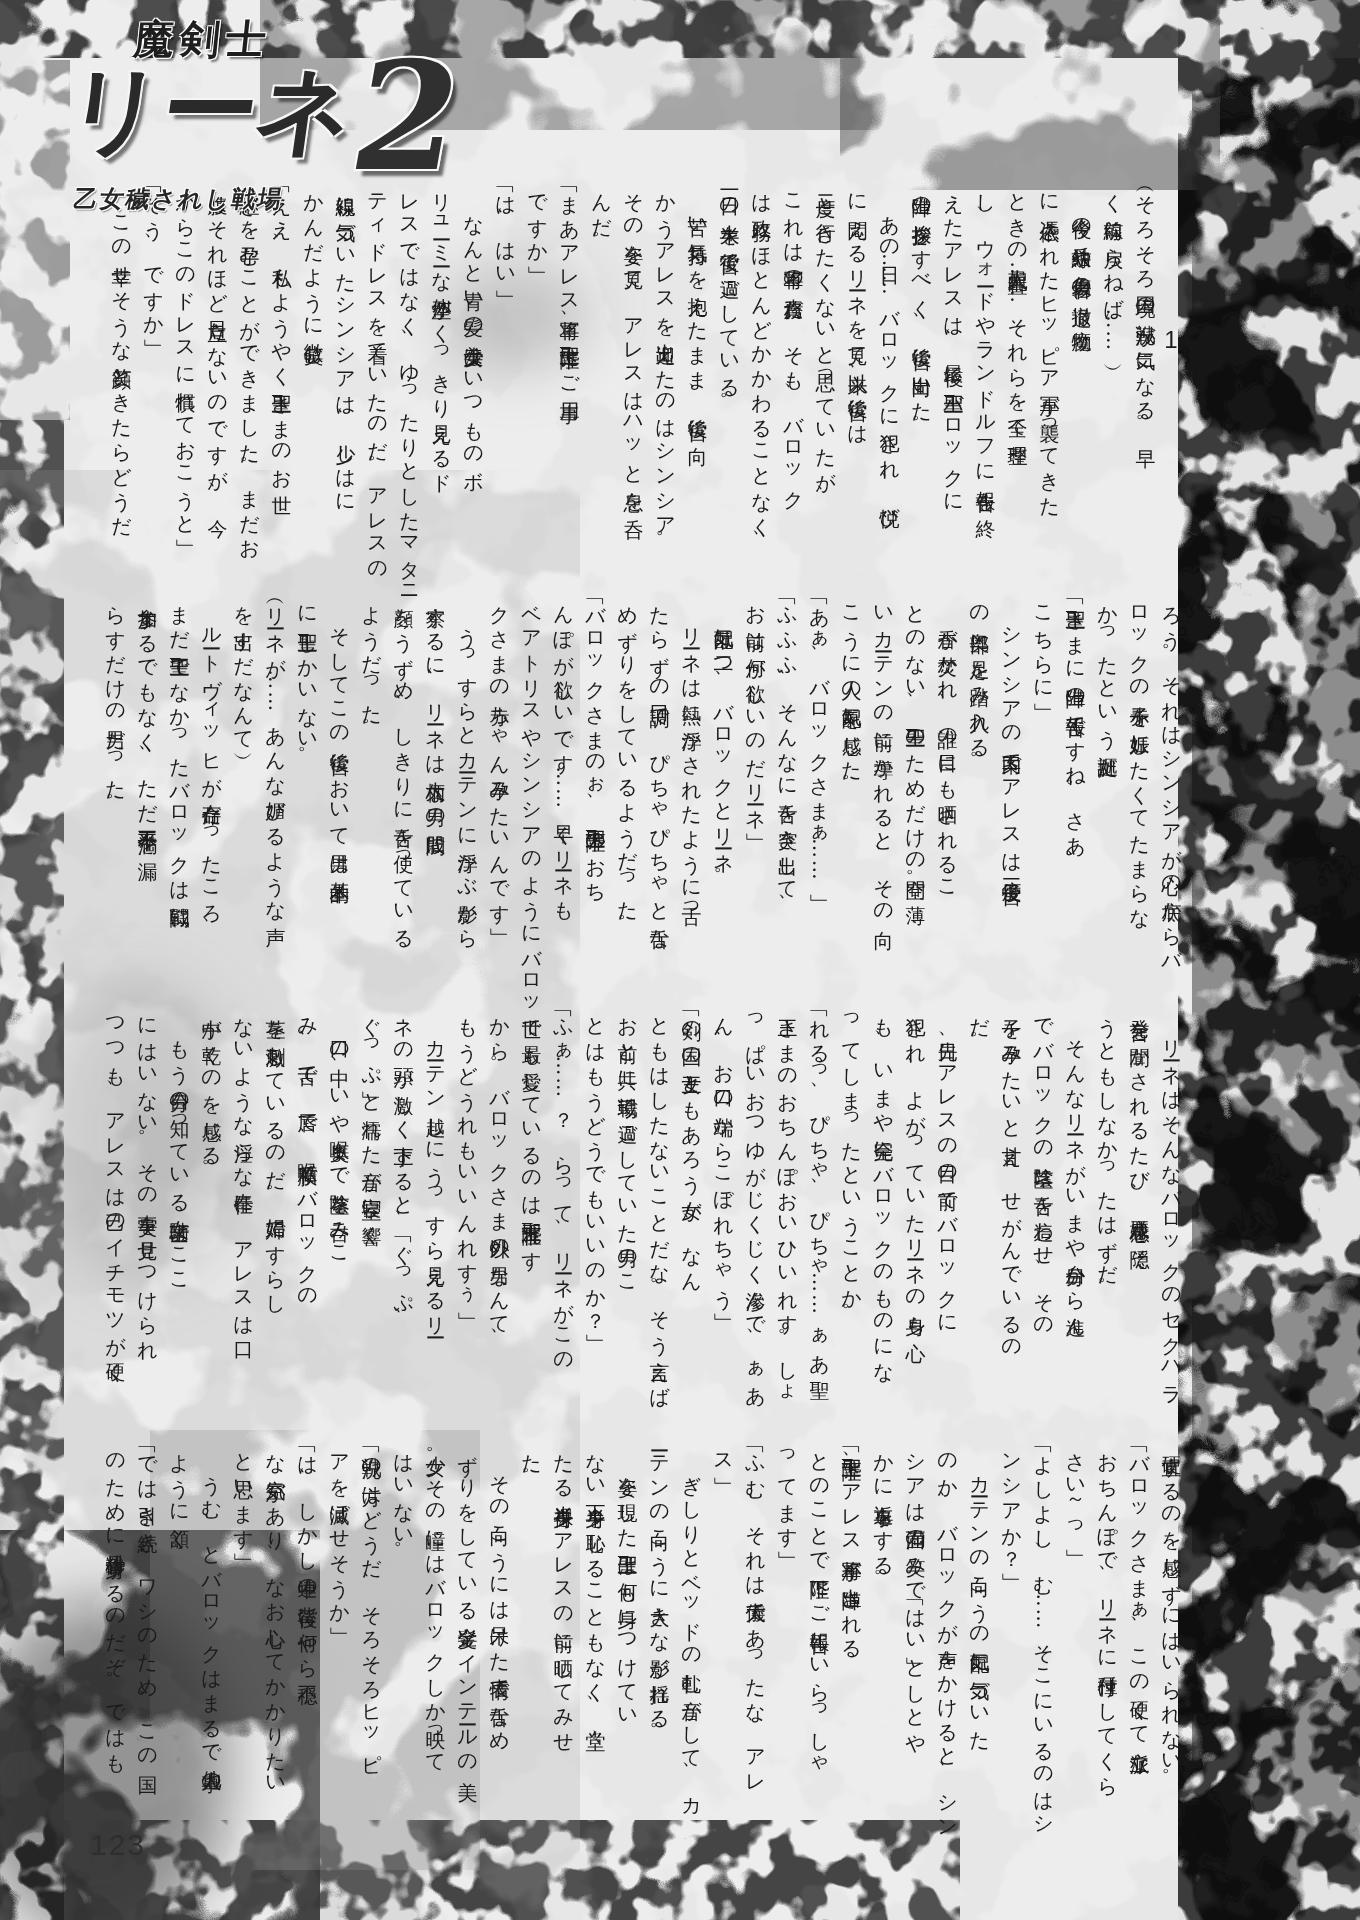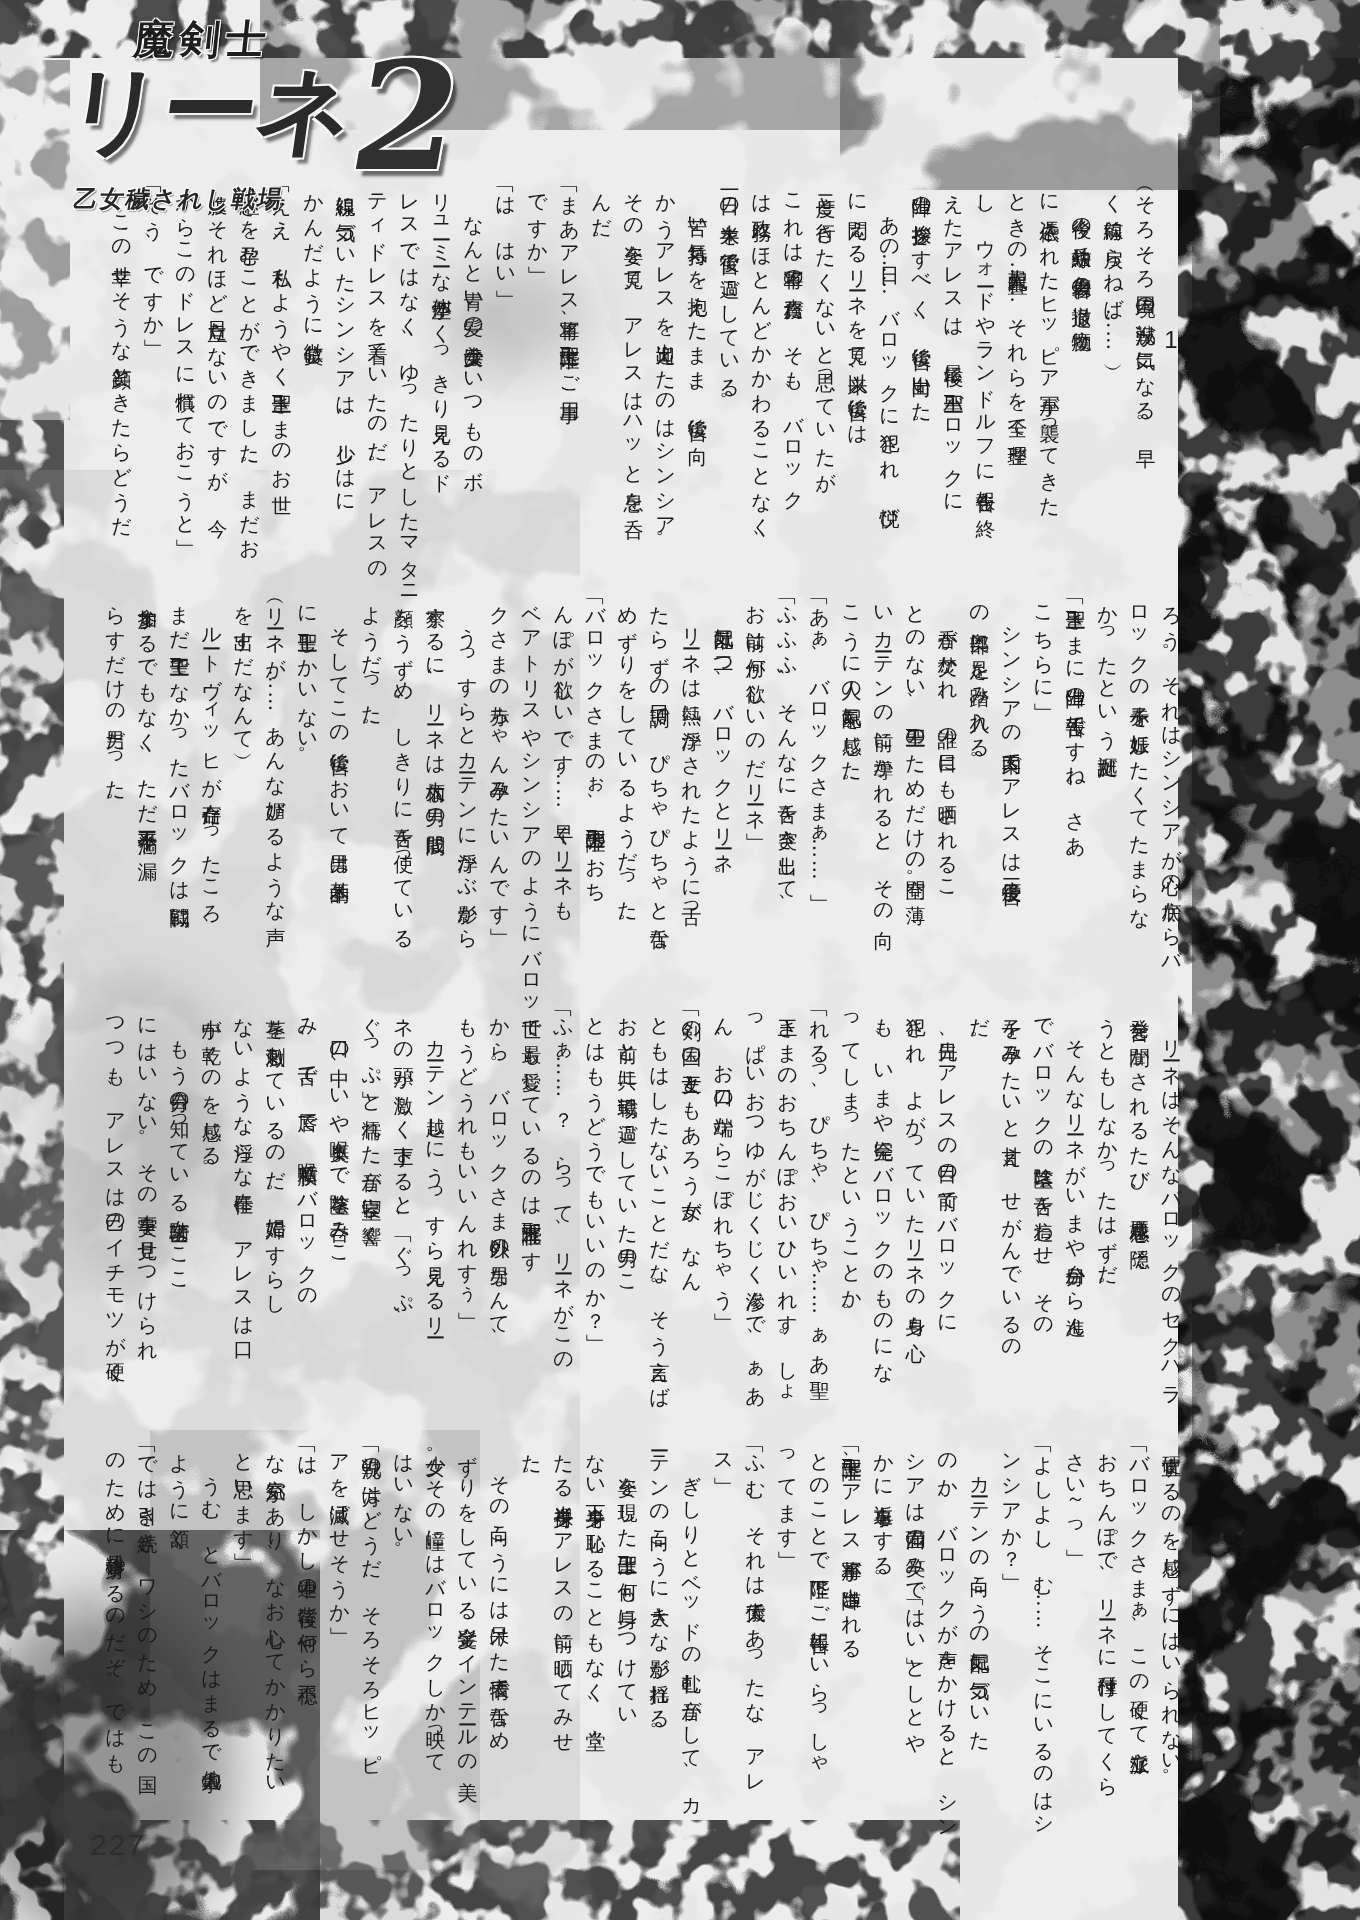--- a/index.html
+++ b/index.html
@@ -262,15 +262,15 @@
       <p>アを滅ぼせそうか」</p>
       <p>「は、しかし連中の背後に何やら不穏</p>
       <p>な空気があり、なお心してかかりたい</p>
       <p>と思います」</p>
       <p>　うむ、とバロックはまるで他人事の</p>
       <p>ように頷く。</p>
       <p>「では引き続き、ワシのため、この国</p>
       <p>のために粉骨砕身するのだぞ。ではも</p>
     </div>
 
-  <div class="page-num">227</div>
+  <div class="page-num">123</div>
 
 </div>
 
 </body></html>

